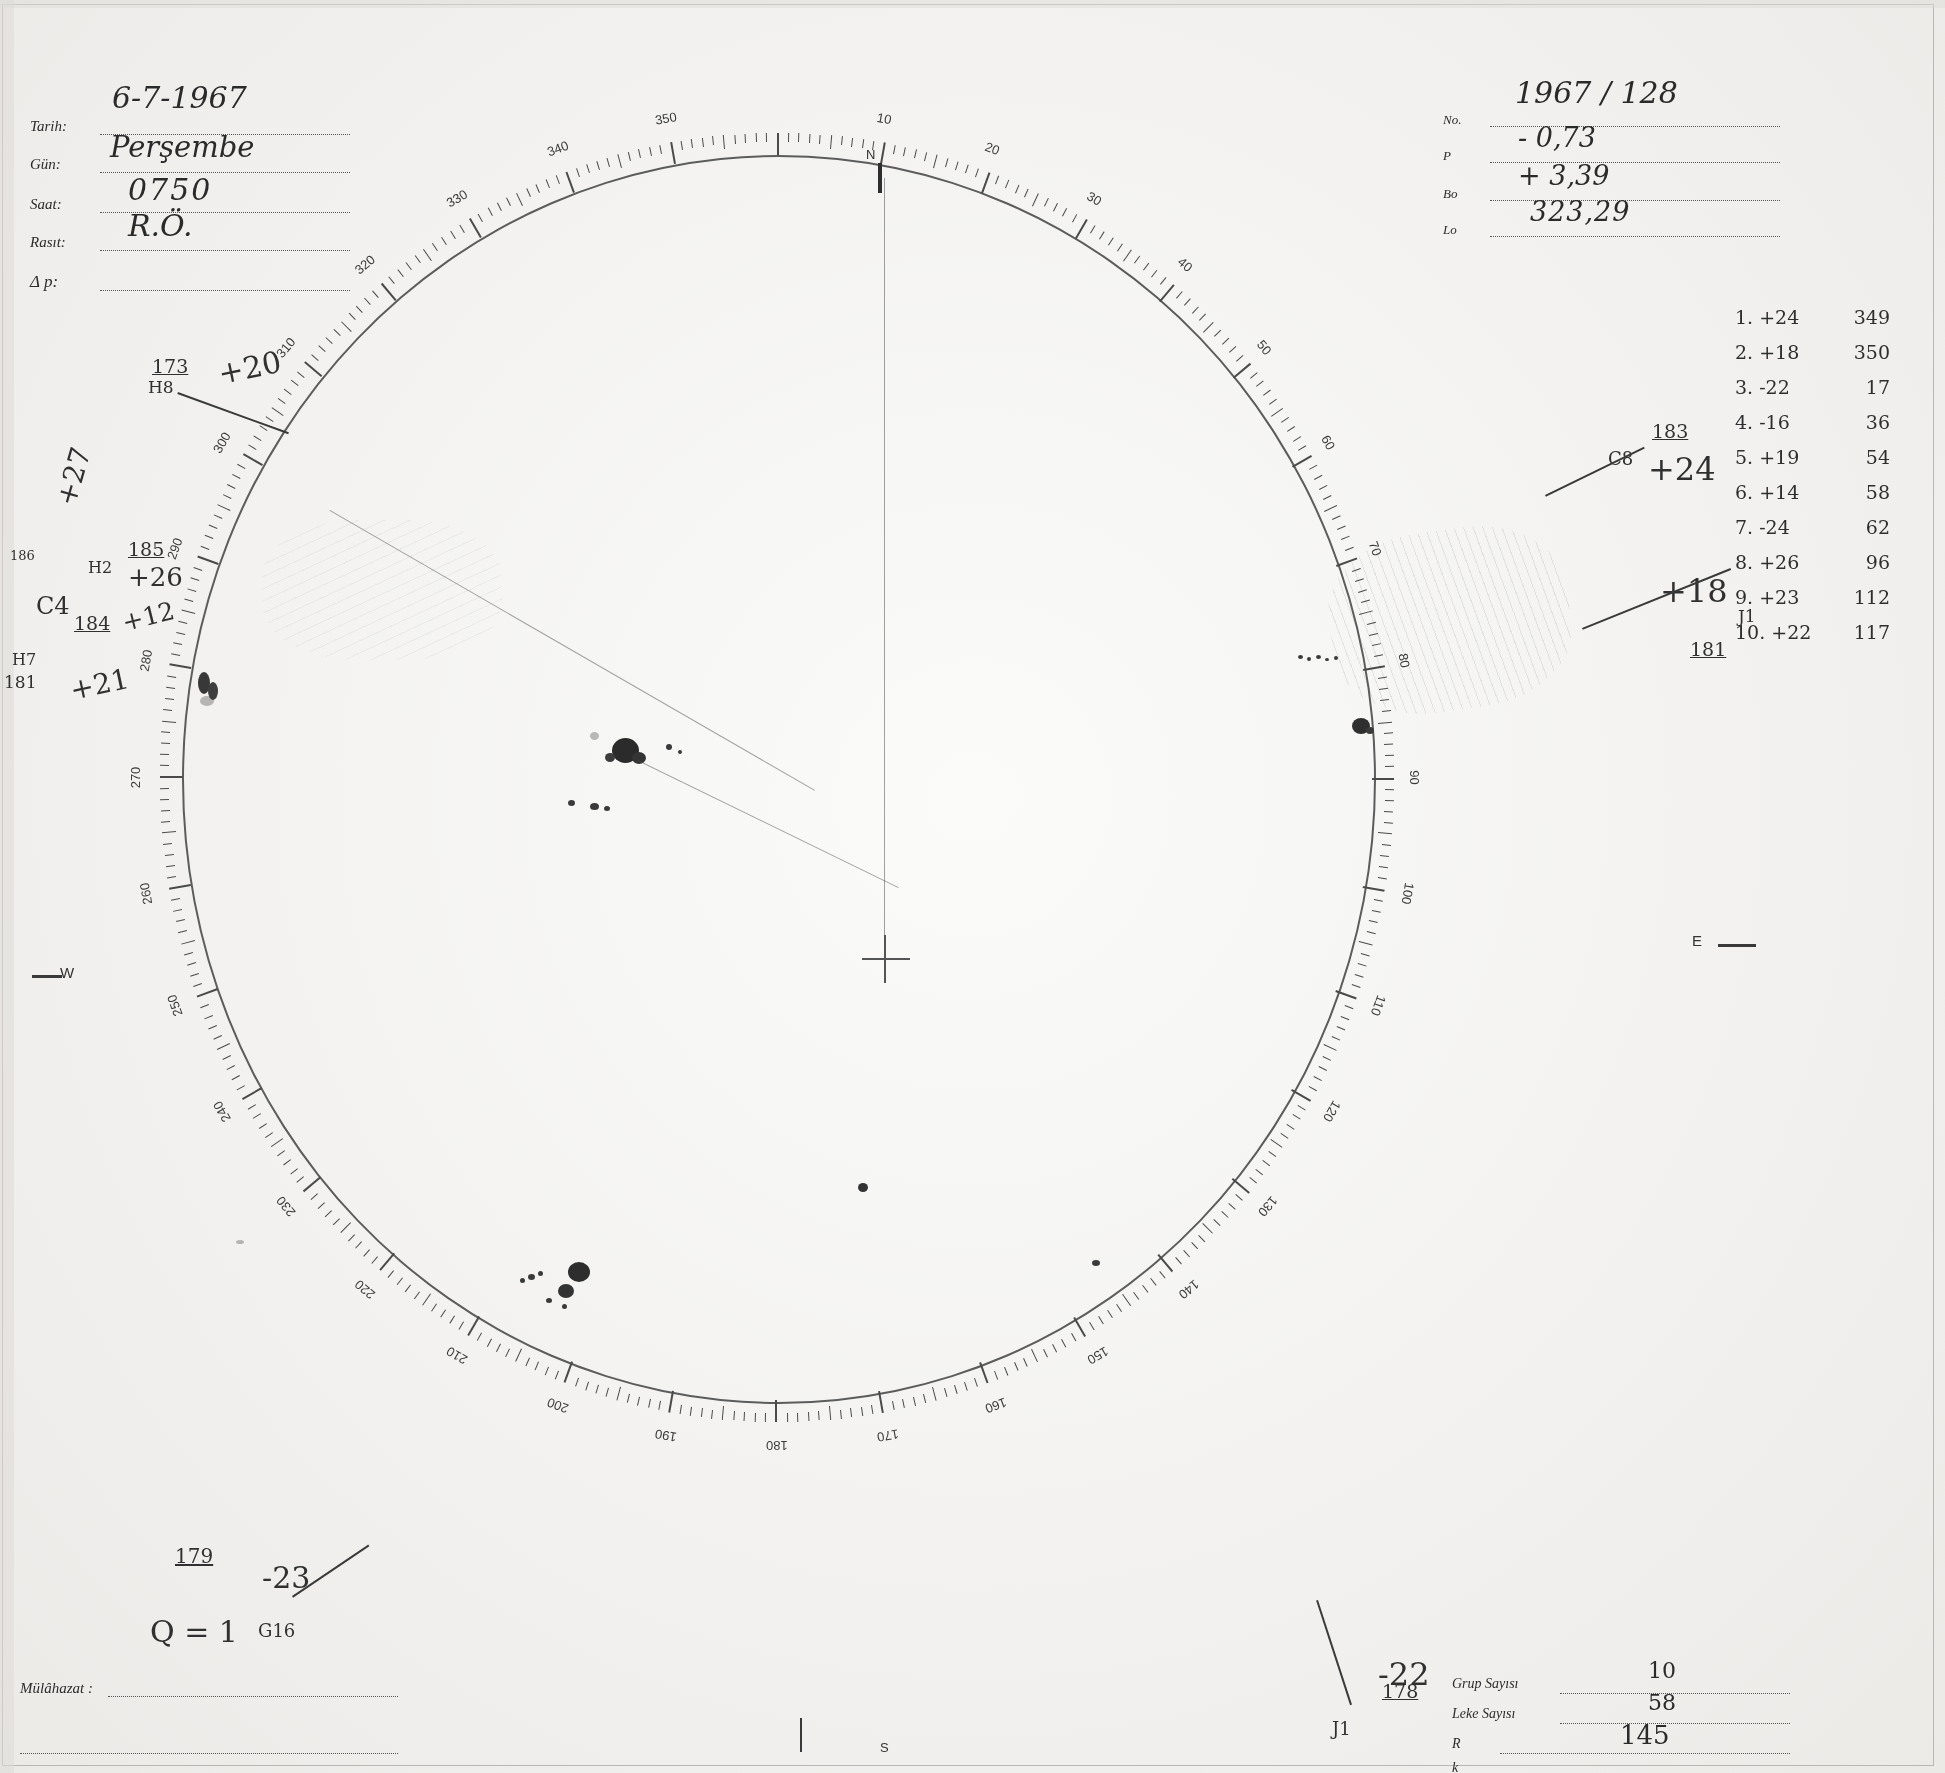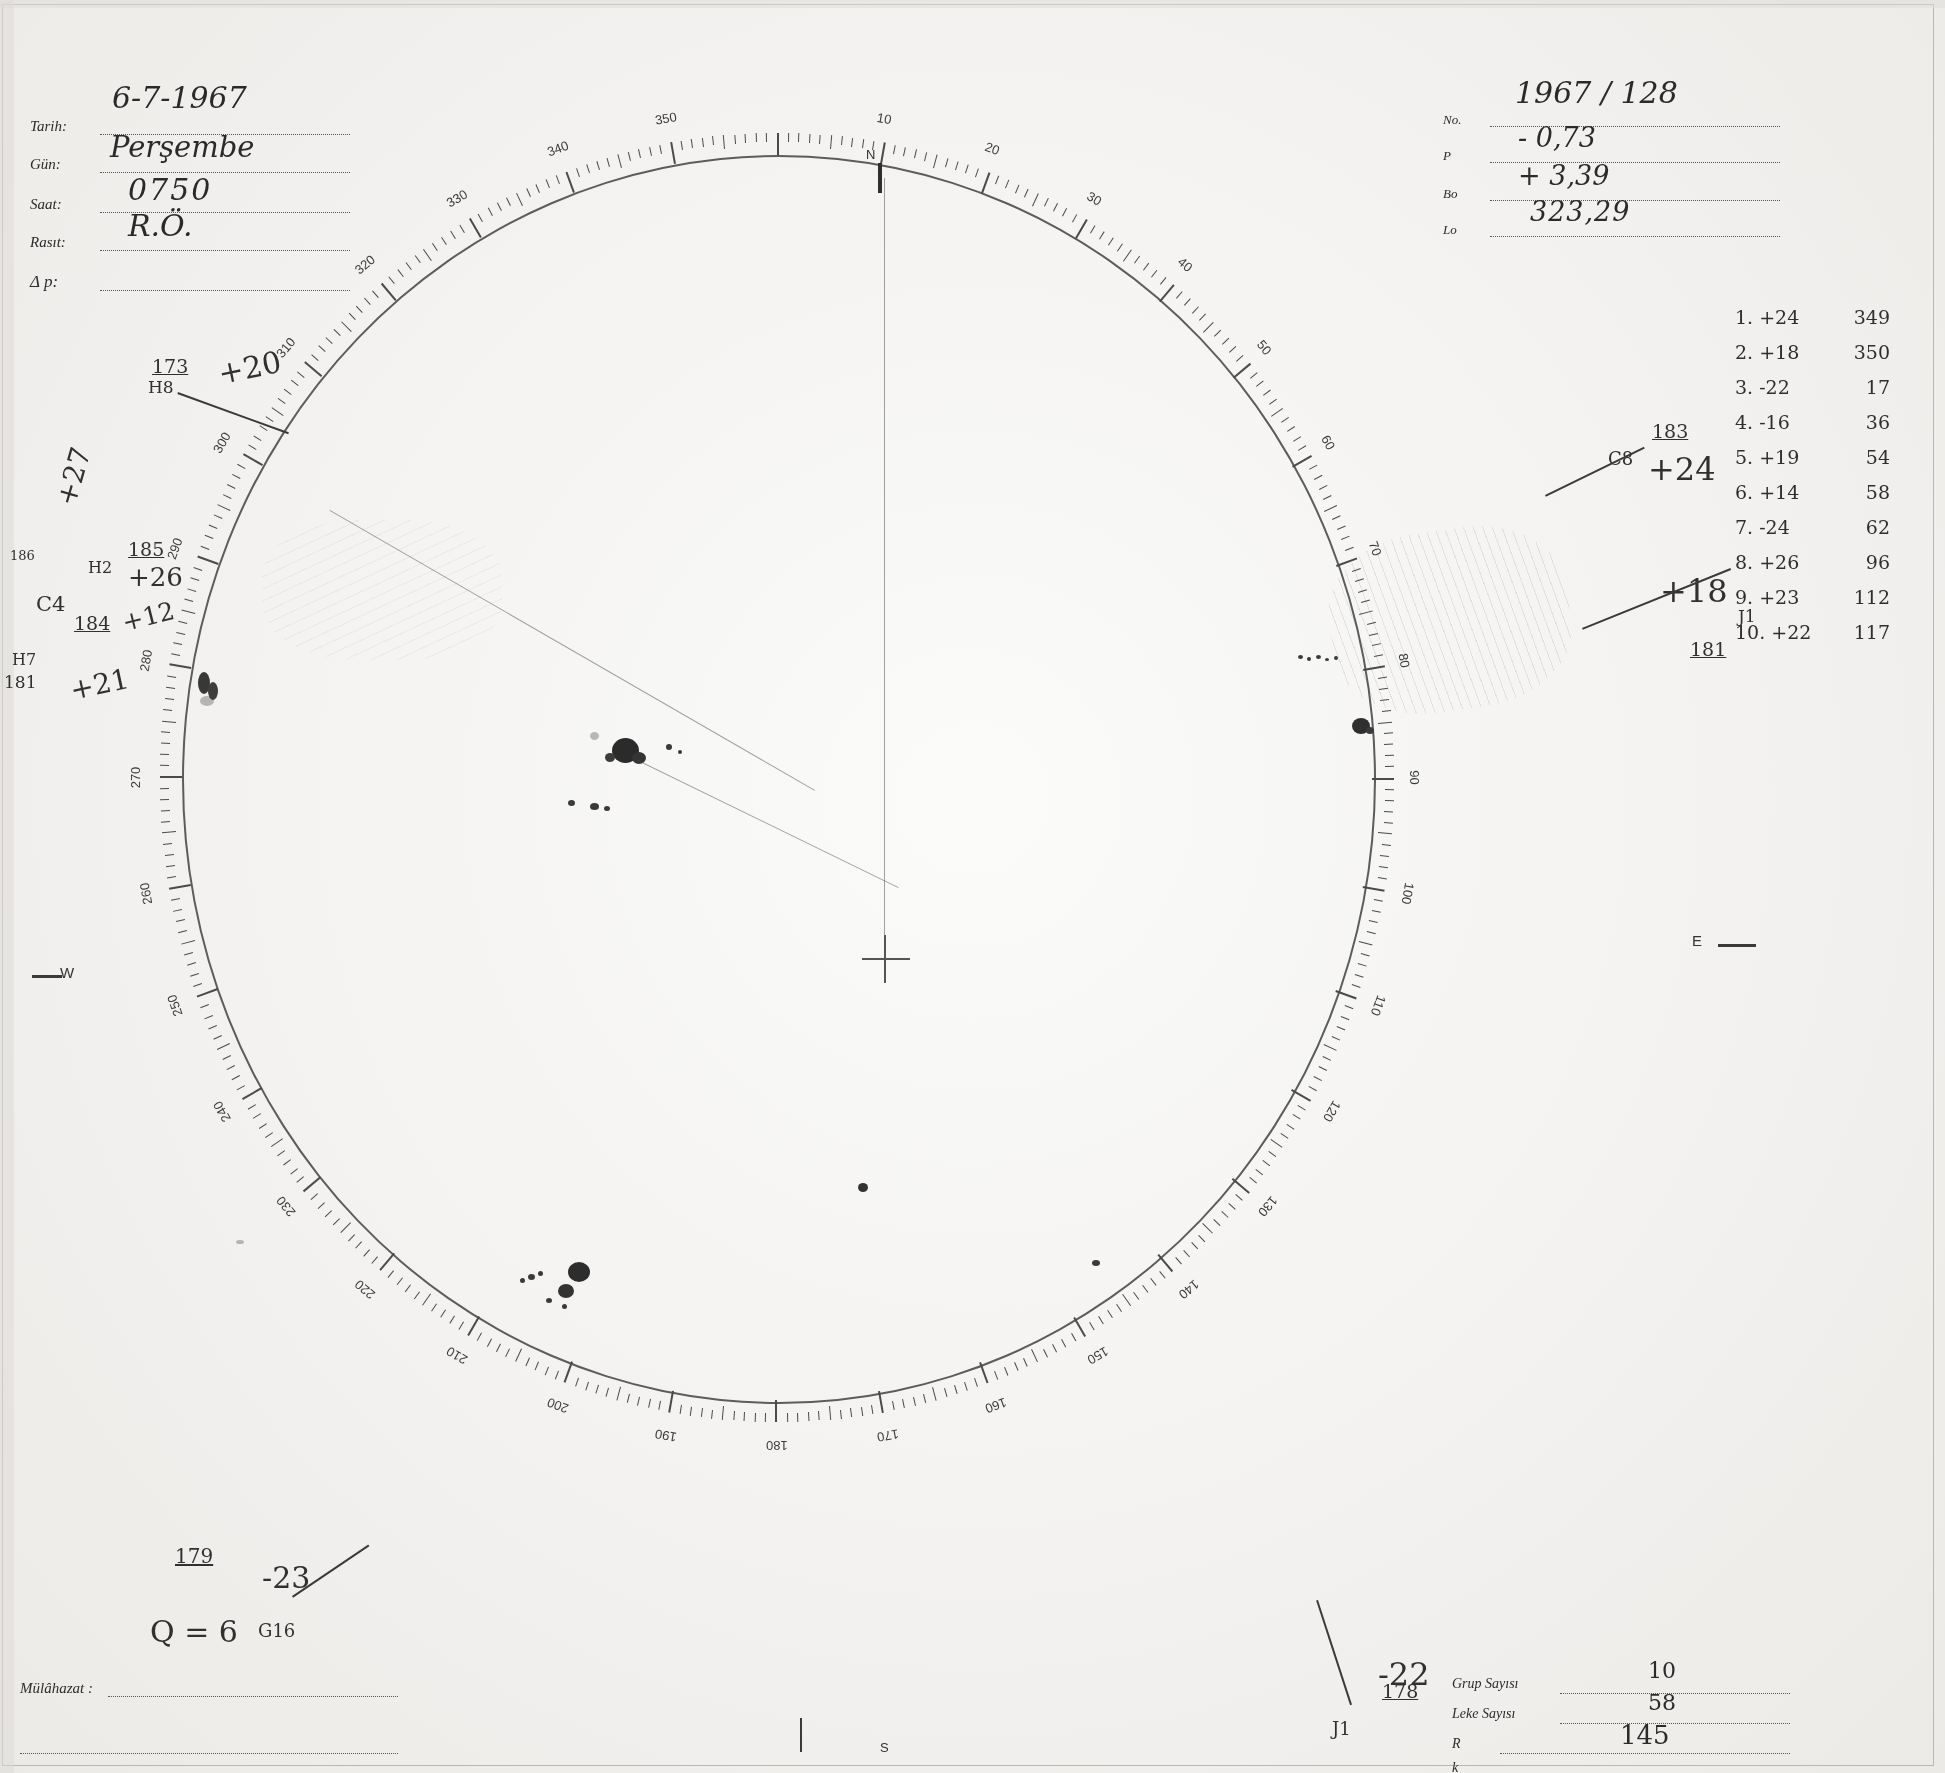--- a/index.html
+++ b/index.html
@@ -588,21 +588,21 @@
   <div class="hw" style="left:218px;top:350px;font-size:30px;transform:rotate(-12deg);">+20</div>
   <div class="pen" style="left:178px;top:392px;width:118px;transform:rotate(20deg);background:#3a3a3a;height:2px;"></div>
 
   <div class="hw" style="left:44px;top:460px;font-size:28px;transform:rotate(-74deg);">+27</div>
   <div class="hw" style="left:10px;top:548px;font-size:13px;">186</div>
 
   <div class="hw" style="left:128px;top:538px;font-size:19px;text-decoration:underline;">185</div>
   <div class="hw" style="left:88px;top:558px;font-size:16px;">H2</div>
   <div class="hw" style="left:128px;top:562px;font-size:26px;">+26</div>
 
-  <div class="hw" style="left:36px;top:592px;font-size:21px;">C4</div>
+  <div class="hw" style="left:36px;top:592px;font-size:24px;">C4</div>
   <div class="hw" style="left:74px;top:612px;font-size:19px;text-decoration:underline;">184</div>
   <div class="hw" style="left:122px;top:602px;font-size:25px;transform:rotate(-14deg);">+12</div>
 
   <div class="hw" style="left:12px;top:650px;font-size:16px;">H7</div>
   <div class="hw" style="left:4px;top:672px;font-size:17px;">181</div>
   <div class="hw" style="left:70px;top:668px;font-size:28px;transform:rotate(-12deg);">+21</div>
 
   <div class="hw" style="left:1652px;top:420px;font-size:19px;text-decoration:underline;">183</div>
   <div class="hw" style="left:1608px;top:448px;font-size:18px;">C8</div>
   <div class="hw" style="left:1648px;top:450px;font-size:32px;">+24</div>
@@ -616,21 +616,21 @@
   <div class="hw" style="left:1382px;top:1680px;font-size:19px;text-decoration:underline;">178</div>
   <div class="hw" style="left:1332px;top:1718px;font-size:18px;">J1</div>
 
   <div class="hw" style="left:1378px;top:1655px;font-size:32px;">-22</div>
   <div class="pen" style="left:1318px;top:1600px;width:110px;transform:rotate(72deg);background:#3a3a3a;height:2px;"></div>
 
   <div class="hw" style="left:175px;top:1544px;font-size:20px;text-decoration:underline;">179</div>
   <div class="hw" style="left:262px;top:1560px;font-size:30px;">-23</div>
   <div class="hw" style="left:258px;top:1620px;font-size:18px;">G16</div>
   <div class="pen" style="left:292px;top:1596px;width:92px;transform:rotate(-34deg);background:#3a3a3a;height:2px;"></div>
-  <div class="hw" style="left:150px;top:1614px;font-size:30px;">Q = 6</div>
+  <div class="hw" style="left:150px;top:1614px;font-size:30px;">Q = 1</div>
 
   <div class="rlist">
     <div><span class="a"><span>1.</span> <span>+24</span></span><span class="b">349</span></div>
     <div><span class="a"><span>2.</span> <span>+18</span></span><span class="b">350</span></div>
     <div><span class="a"><span>3.</span> <span>-22</span></span><span class="b">17</span></div>
     <div><span class="a"><span>4.</span> <span>-16</span></span><span class="b">36</span></div>
     <div><span class="a"><span>5.</span> <span>+19</span></span><span class="b">54</span></div>
     <div><span class="a"><span>6.</span> <span>+14</span></span><span class="b">58</span></div>
     <div><span class="a"><span>7.</span> <span>-24</span></span><span class="b">62</span></div>
     <div><span class="a"><span>8.</span> <span>+26</span></span><span class="b">96</span></div>

